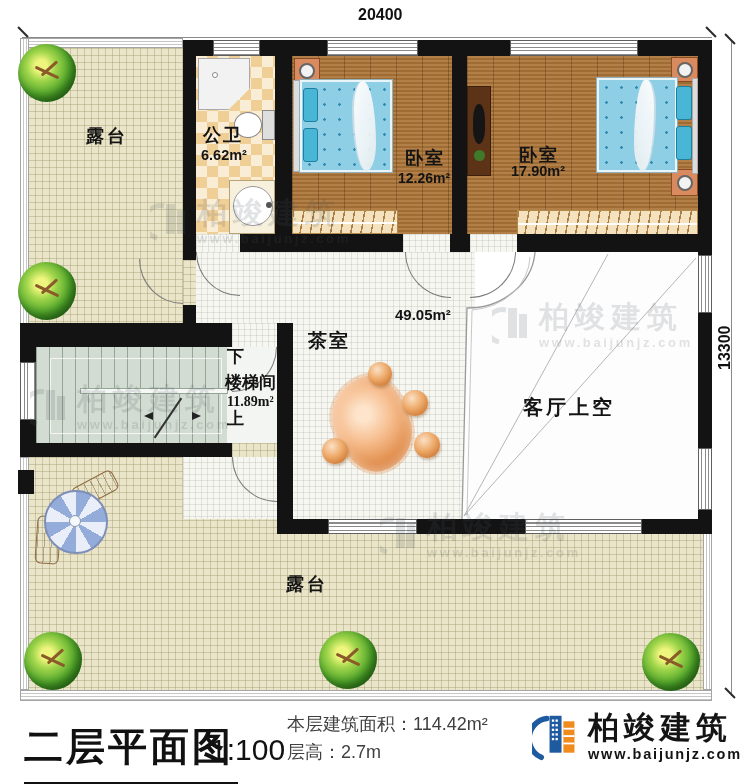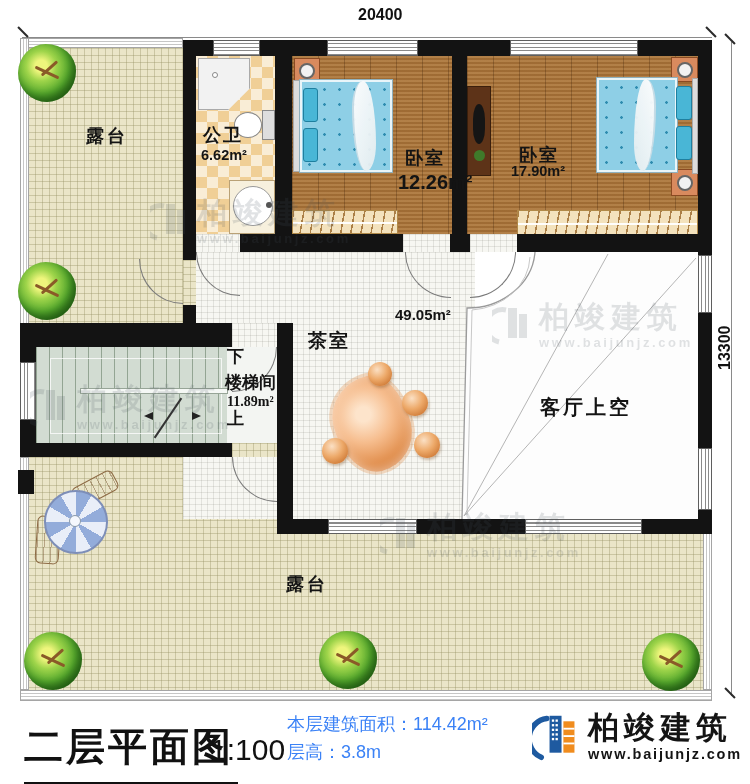--- a/index.html
+++ b/index.html
@@ -86,21 +86,21 @@
   
   .stair-rail { position:absolute; background:#f5f8f5; border:1px solid #97a597; z-index:11; }
   .arrowL { position:absolute; width:0; height:0; border-top:4px solid transparent;
     border-bottom:4px solid transparent; border-right:9px solid #222; z-index:12; }
   .arrowR { position:absolute; width:0; height:0; border-top:4px solid transparent;
     border-bottom:4px solid transparent; border-left:9px solid #222; z-index:12; }
   
   .ftitle { position:absolute; left:24px; top:720px; font-size:39px; font-weight:bold;
     letter-spacing:3px; color:#111; border-bottom:4px solid #111; padding:0 4px 8px 0; z-index:30; }
   .fscale { position:absolute; left:210px; top:733px; font-size:30px; color:#111; z-index:30; }
-  .finfo { position:absolute; left:287px; top:711px; font-size:18px; color:#3b82f6; z-index:30; line-height:1.55; }
+  .finfo { position:absolute; left:287px; top:711px; font-size:18px; color:#404040; z-index:30; line-height:1.55; }
   .logo { position:absolute; left:532px; top:708px; display:flex; align-items:center; gap:8px; z-index:30; }
   .logo-co { font-size:31px; font-weight:bold; letter-spacing:5px; color:#141414; line-height:1; }
   .logo-site { font-size:14.5px; font-weight:bold; letter-spacing:1.8px; color:#141414; margin-top:3px; }
 </style>
 </head>
 <body>
 
 <div class="dim-text" style="left:358px;top:6px;">20400</div>
 <div class="dim-line" style="left:22px;top:37px;width:690px;height:1px;"></div>
 <div class="tick" style="left:16px;top:31px;"></div>
@@ -244,26 +244,26 @@
 <div class="tree" style="left:18px;top:44px;"></div>
 <div class="tree" style="left:18px;top:262px;"></div>
 <div class="tree" style="left:24px;top:632px;"></div>
 <div class="tree" style="left:319px;top:631px;"></div>
 <div class="tree" style="left:642px;top:633px;"></div>
 
 <div class="label" style="left:86px;top:127px;font-size:18px;letter-spacing:3px;">露台</div>
 <div class="label" style="left:203px;top:126px;font-size:18px;letter-spacing:2px;">公卫</div>
 <div class="label" style="left:201px;top:148px;font-size:14.5px;">6.62m²</div>
 <div class="label" style="left:405px;top:149px;font-size:18px;letter-spacing:2px;">卧室</div>
-<div class="label" style="left:398px;top:171px;font-size:20px;">12.26m²</div>
+<div class="label" style="left:398px;top:171px;font-size:14px;">12.26m²</div>
 <div class="label" style="left:519px;top:146px;font-size:18px;letter-spacing:2px;">卧室</div>
 <div class="label" style="left:511px;top:164px;font-size:14.5px;">17.90m²</div>
 <div class="label" style="left:308px;top:331px;font-size:19px;letter-spacing:2px;">茶室</div>
 <div class="label" style="left:395px;top:307px;font-size:15px;">49.05m²</div>
-<div class="label" style="left:540px;top:396px;font-size:20px;letter-spacing:3px;">客厅上空</div>
+<div class="label" style="left:523px;top:396px;font-size:20px;letter-spacing:3px;">客厅上空</div>
 <div class="label" style="left:227px;top:348px;font-size:17px;">下</div>
 <div class="label" style="left:225px;top:374px;font-size:17px;">楼梯间</div>
 <div class="label" style="left:227px;top:394px;font-size:14px;font-family:Liberation Serif, serif;">11.89m²</div>
 <div class="label" style="left:227px;top:410px;font-size:17px;">上</div>
 <div class="label" style="left:286px;top:575px;font-size:18px;letter-spacing:3px;">露台</div>
 
 <div class="wm" style="left:150px;top:198px;">
   <svg width="40" height="46" viewBox="0 0 40 44">
       <path d="M7 38 A16 16 0 0 1 14 6" fill="none" stroke="currentColor" stroke-width="5"></path>
       <rect x="16" y="4" width="9" height="30" fill="currentColor"></rect>
@@ -305,21 +305,21 @@
   <div>
       <div class="wm-co">柏竣建筑</div>
   <div class="wm-site">www.baijunjz.com</div>
     </div>
 </div>
 
 <div class="ftitle">二层平面图</div>
 <div class="fscale">1:100</div>
 <div class="finfo">
   <div><span>本层建筑面积：</span><span>114.42m²</span></div>
-  <div><span>层高：</span><span>3.8m</span></div>
+  <div><span>层高：</span><span>2.7m</span></div>
 </div>
 <div class="logo">
   <svg width="48" height="58" viewBox="0 0 52 56">
     <path d="M10 50 A22 22 0 0 1 16 8" fill="none" stroke="#1e5aa0" stroke-width="6" stroke-linecap="round"></path>
     <rect x="19" y="5" width="13" height="40" fill="#1e5aa0"></rect>
     <g fill="#fff">
         <rect x="21.5" y="9" width="2.5" height="2.5"></rect>
         <rect x="25.5" y="9" width="2.5" height="2.5"></rect>
         <rect x="21.5" y="14" width="2.5" height="2.5"></rect>
         <rect x="25.5" y="14" width="2.5" height="2.5"></rect>

